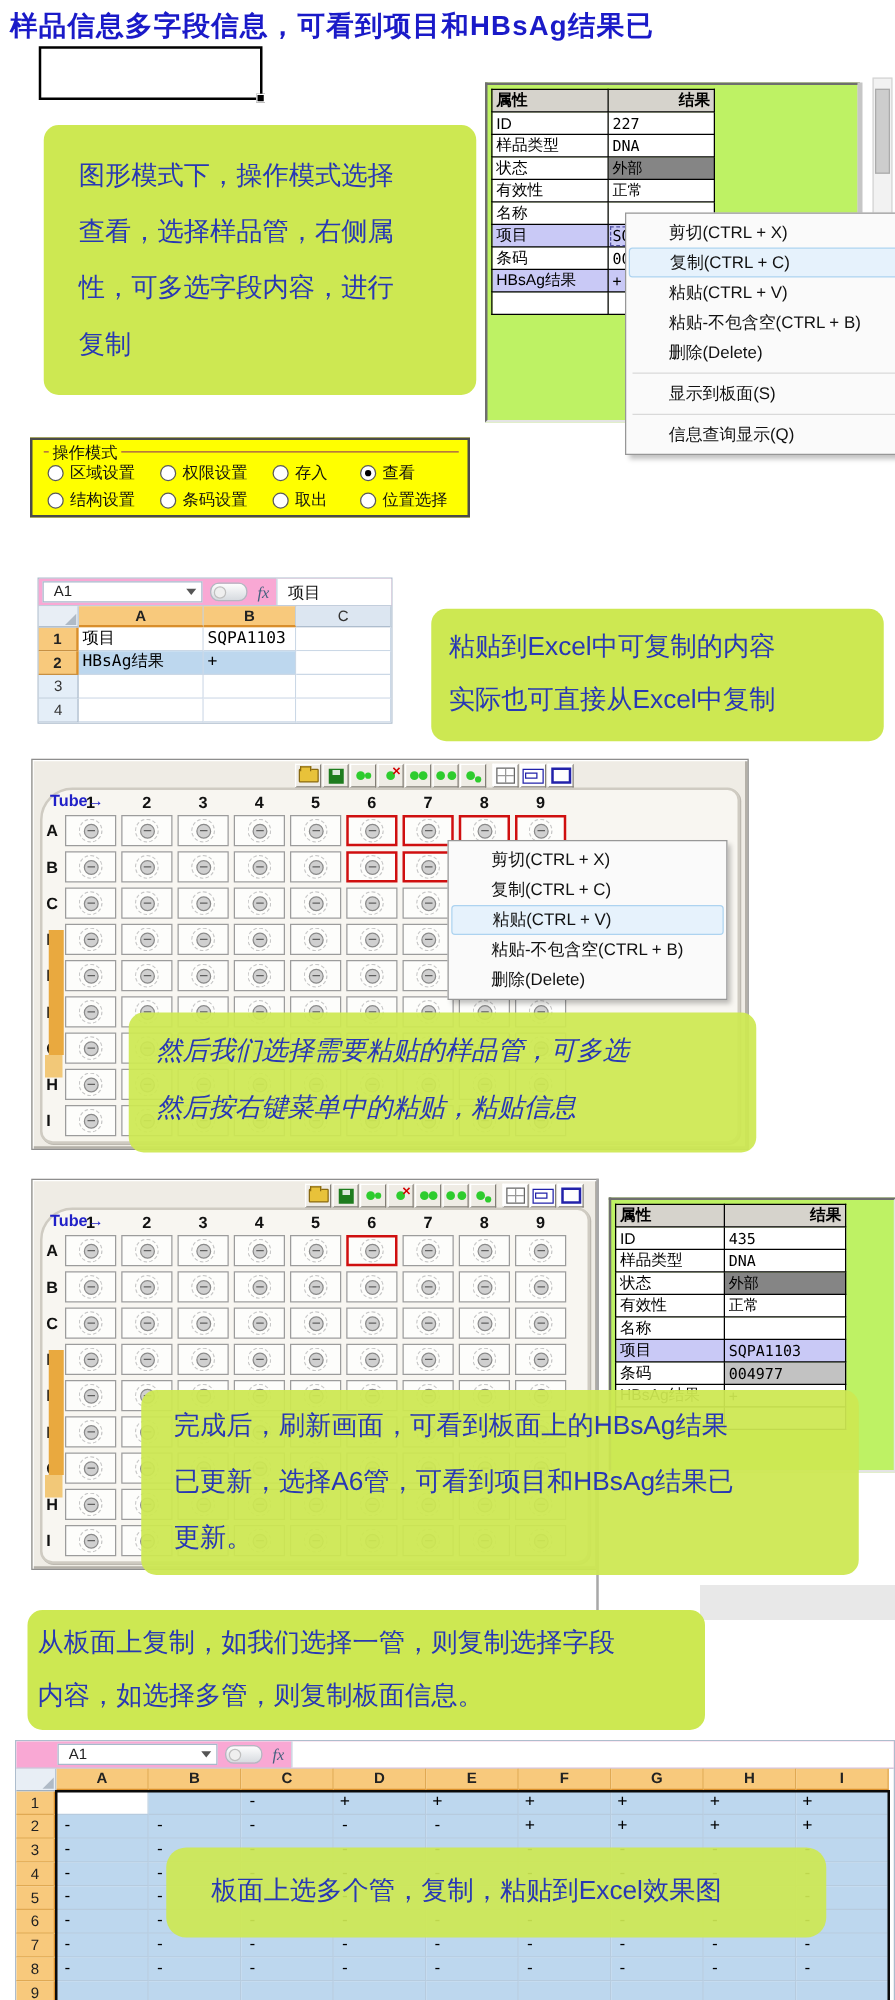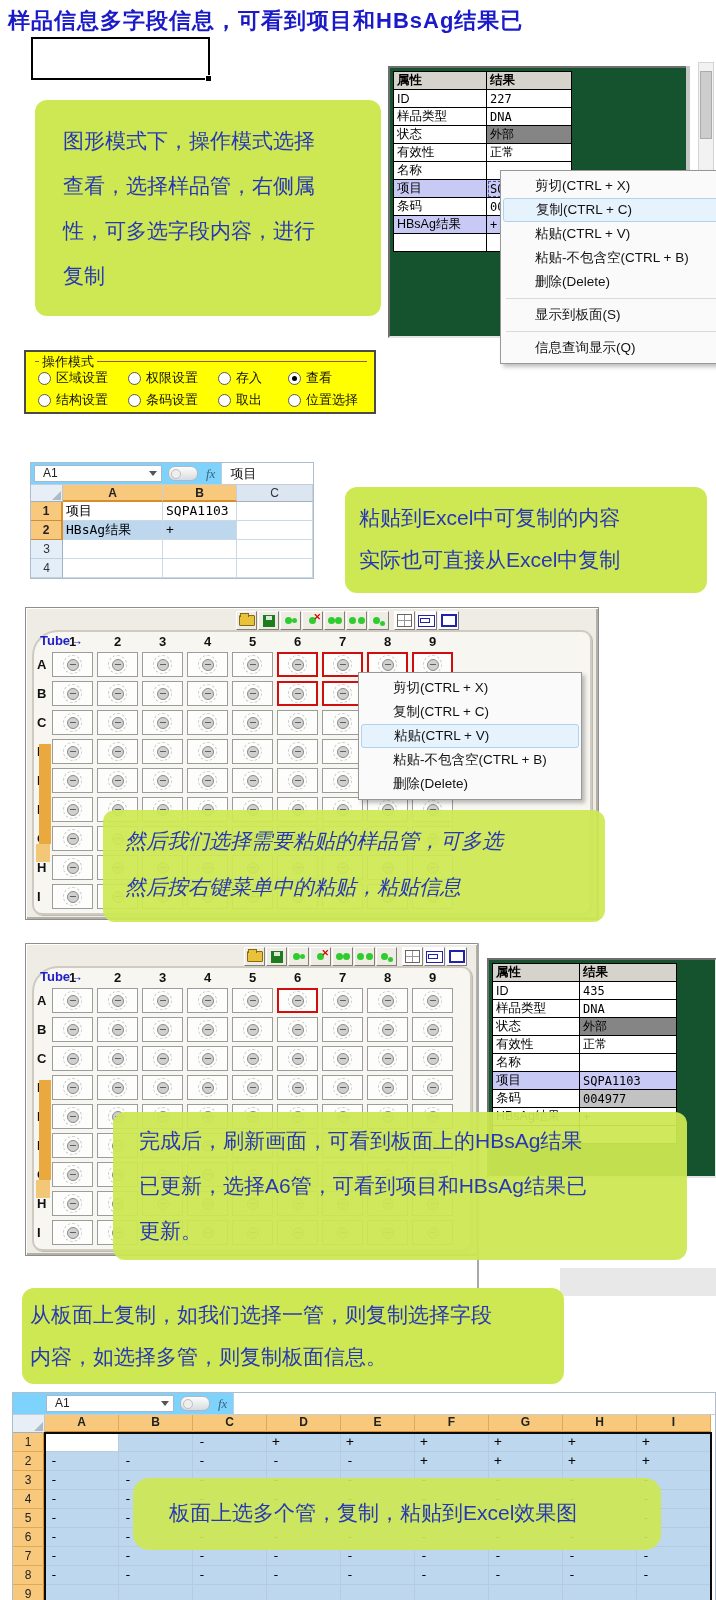--- a/index.html
+++ b/index.html
@@ -17,28 +17,28 @@
   #callout2{left:345px;top:487px;width:348px;height:96px;padding:10px 0 0 14px;line-height:42px;}
   #callout3{left:103px;top:810px;width:480px;height:104px;padding:8px 0 0 22px;line-height:46px;
             background:rgba(205,232,82,0.93);font-style:italic;}
   #callout4{left:113px;top:1112px;width:548px;height:142px;padding:6px 0 0 26px;line-height:45px;
             background:rgba(205,232,82,0.94);}
   #callout5{left:22px;top:1288px;width:534px;height:90px;padding:6px 0 0 8px;line-height:42px;}
   #callout6{left:133px;top:1478px;width:492px;height:72px;padding:0 0 0 36px;line-height:70px;
             background:rgba(205,232,82,0.92);border-radius:16px;}
 
   
-  .props-panel{background:#14532d;border:2px solid;border-color:#6E6E6E #E4E4E4 #E4E4E4 #6E6E6E;}
+  .props-panel{background:#bef264;border:2px solid;border-color:#6E6E6E #E4E4E4 #E4E4E4 #6E6E6E;}
   .props-table{border-collapse:collapse;margin:3px;}
   .props-table td{border:1px solid #000;height:17px;padding:0 3px;font-size:12.5px;color:#000;
                   background:#fff;}
   .props-table td.lbl{width:86px;}
   .props-table td.val{width:78px;font-family:"DejaVu Sans Mono",monospace;font-size:12px;}
   .props-table tr.hdr td{background:#D6D3CC;font-weight:bold;}
-  .props-table tr.hdr td.val{text-align:left;font-family:Liberation Sans, sans-serif;font-size:12.5px;margin-left:32px;}
+  .props-table tr.hdr td.val{text-align:right;font-family:Liberation Sans, sans-serif;font-size:12.5px;margin-left:32px;}
   .props-table td.dark{background:#858585;}
   .props-table td.sel{background:#C9C9F6;}
   .props-table td.dashed{outline:1px dashed #5050A0;outline-offset:-2px;}
   .props-table td.gray{background:#C2C2C2;}
   #props-panel1{left:388px;top:66px;width:296px;height:268px;}
   #props-panel2{left:487px;top:958px;width:226px;height:216px;z-index:2;}
   #props-panel2 .props-table td.lbl{width:80px;}
   #props-panel2 .props-table td.val{width:90px;}
   #divider1{left:686px;top:66px;width:4px;height:268px;background:#C6C6C6;}
   #scrollbar1{left:698px;top:62px;width:14px;height:272px;background:#F2F2F2;border:1px solid #D4D4D4;}
@@ -66,21 +66,21 @@
                          color:#111;background:#FFFF00;padding:0 3px;z-index:1;}
   #mode-panel .gb-line{position:absolute;left:4px;right:2px;top:6px;border-top:1px solid #A05050;}
   .radio-opt{position:absolute;display:flex;align-items:center;gap:5px;font-size:13px;color:#111;}
   .radio{width:11px;height:11px;border-radius:50%;background:#fff;border:1px solid #5A5A5A;
          display:inline-block;position:relative;flex:none;}
   .radio.checked::after{content:'';position:absolute;left:3px;top:3px;width:5px;height:5px;
          border-radius:50%;background:#000;}
 
   
   .xl{background:#fff;border:1px solid #AEBDCD;}
-  .xlbar{display:flex;align-items:center;background:#7dd3fc;border-bottom:1px solid #C2CEDC;
+  .xlbar{display:flex;align-items:center;background:#f9a8d4;border-bottom:1px solid #C2CEDC;
          height:21px;padding-left:3px;}
   .xl-name{background:#fff;border:1px solid #A8B8CC;height:15px;line-height:15px;font-size:12px;
            padding-left:8px;color:#222;display:flex;align-items:center;justify-content:space-between;}
   .xl-arrow{width:0;height:0;border-left:4px solid transparent;border-right:4px solid transparent;
             border-top:5px solid #555;margin-right:4px;}
   .xl-pill{width:28px;height:13px;border-radius:7px;background:linear-gradient(#FDFDFD,#D7DBE0);
            border:1px solid #B2B8C1;margin-left:6px;display:flex;align-items:center;}
   .xl-pill::before{content:'';width:8px;height:8px;border-radius:50%;background:#EFEFEF;
            border:1px solid #BFBFBF;margin-left:2px;}
   .xl-fx{font-family:"Liberation Serif",serif;font-style:italic;font-size:13px;color:#44617E;

